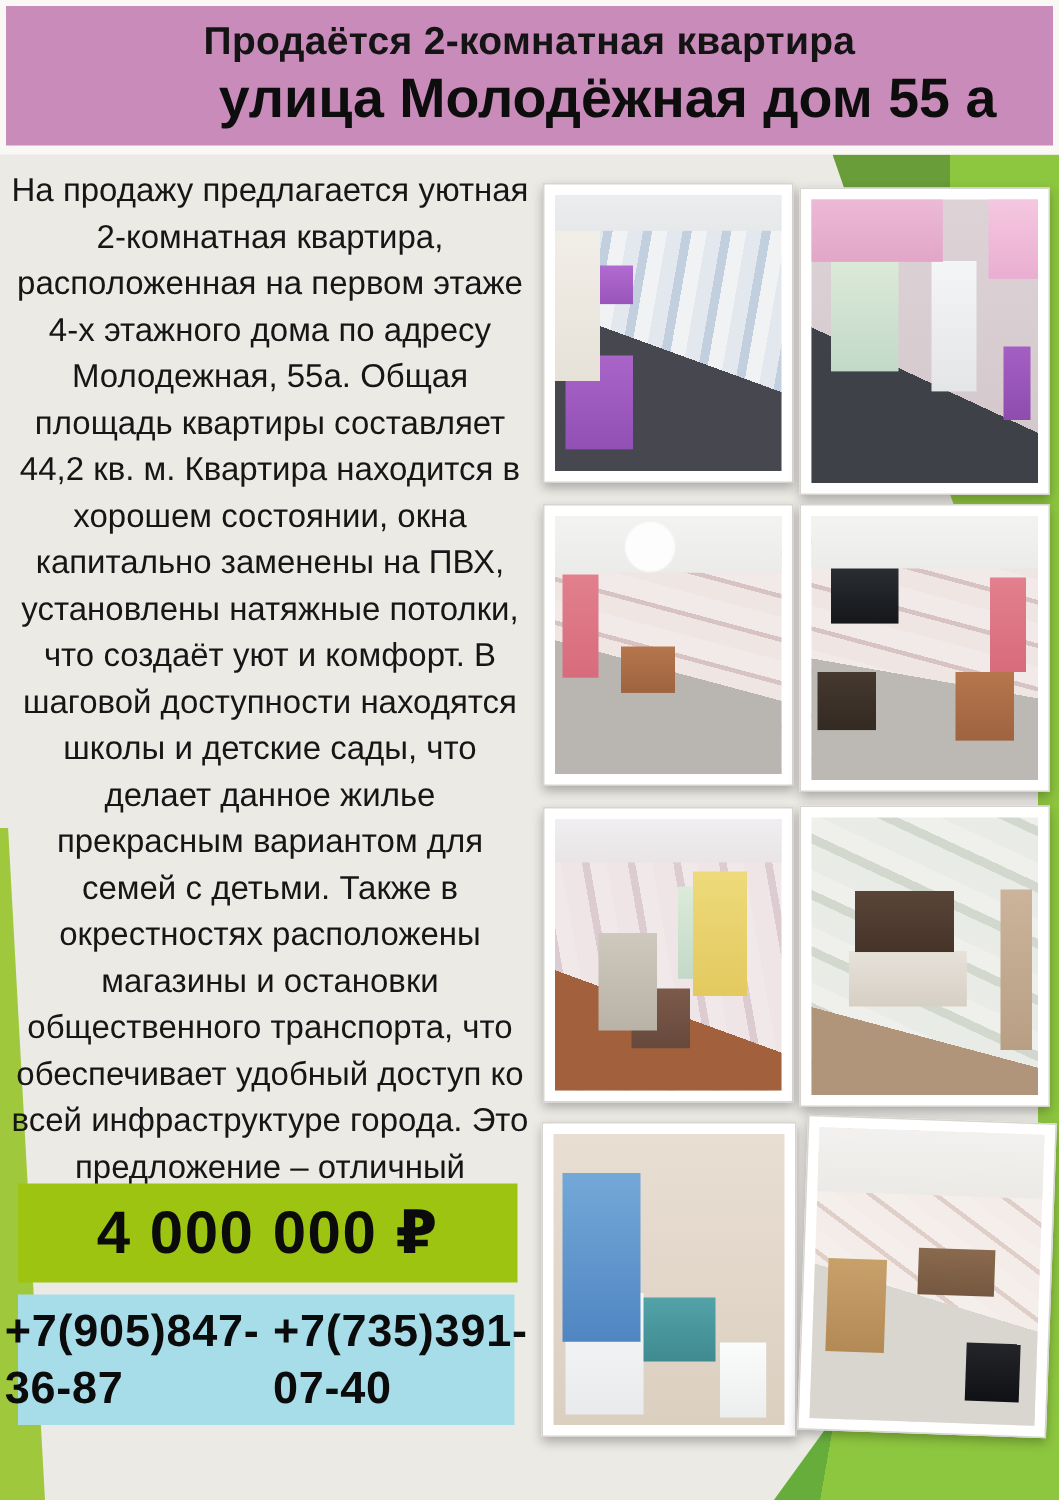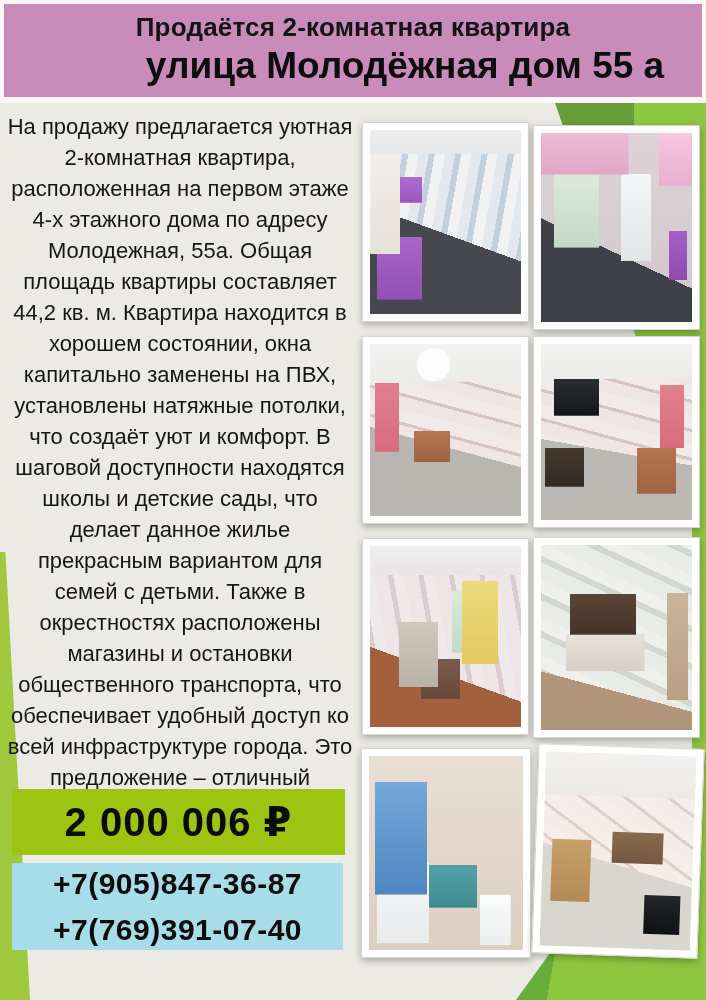--- a/index.html
+++ b/index.html
@@ -42,21 +42,21 @@
 
   
   .description{position:absolute;left:6px;top:111px;width:348px;z-index:2;
       font-size:22px;line-height:31px;text-align:center;color:var(--ink);}
 
   
   .price-badge{position:absolute;left:12px;top:789px;width:333px;height:66px;background:var(--price-green);
       display:flex;align-items:center;justify-content:center;z-index:2;}
   .price-badge span{font-size:40px;font-weight:800;color:#0b0b0b;letter-spacing:1px;}
   .phone-badge{position:absolute;left:12px;top:863px;width:331px;height:87px;background:var(--phone-cyan);
-      display:flex;flex-direction:column;align-items:center;justify-content:center;gap:9px;z-index:2;}
+      display:flex;flex-direction:row;align-items:center;justify-content:center;gap:9px;z-index:2;}
   .phone-badge div{font-size:30px;font-weight:800;color:#0b0b0b;letter-spacing:.5px;line-height:1.25;}
 
   
   .frame{position:absolute;background:#fff;border:1px solid #d8d5d0;padding:7px;z-index:2;
       box-shadow:0 3px 7px rgba(0,0,0,.28);}
   .ph{width:100%;height:100%;}
   .f1{left:362px;top:122px;width:167px;height:200px;}
   .f2{left:533px;top:125px;width:167px;height:205px;}
   .f3{left:362px;top:336px;width:167px;height:188px;}
   .f4{left:533px;top:336px;width:167px;height:192px;}
@@ -137,26 +137,26 @@
   <div class="content-card"></div>
 
   <div class="shape shape-top-right"></div>
   <div class="shape shape-right-strip"></div>
   <div class="shape shape-bottom-right"></div>
   <div class="shape shape-left-wedge"></div>
 
   <div class="description">На продажу предлагается уютная 2-комнатная квартира, расположенная на первом этаже 4-х этажного дома по адресу Молодежная, 55а. Общая площадь квартиры составляет 44,2 кв. м. Квартира находится в хорошем состоянии, окна капитально заменены на ПВХ, установлены натяжные потолки, что создаёт уют и комфорт. В шаговой доступности находятся школы и детские сады, что делает данное жилье прекрасным вариантом для семей с детьми. Также в окрестностях расположены магазины и остановки общественного транспорта, что обеспечивает удобный доступ ко всей инфраструктуре города. Это предложение – отличный вариант для инвестиций или быстрого переезда без дополнительных затрат на ремонт.</div>
 
   <div class="price-badge">
-    <span>2 000 006 ₽</span>
+    <span>4 000 000 ₽</span>
   </div>
 
   <div class="phone-badge">
     <div>+7(905)847-36-87</div>
-    <div>+7(769)391-07-40</div>
+    <div>+7(735)391-07-40</div>
   </div>
 
   <div class="frame f1">
     <div class="ph ph-kitchen1" aria-label="kitchen with purple-and-white cabinets and dark tiled floor"></div>
   </div>
   <div class="frame f2">
     <div class="ph ph-kitchen2" aria-label="kitchen with window, pink curtains, fridge and stove"></div>
   </div>
   <div class="frame f3">
     <div class="ph ph-living1" aria-label="living room with chandelier, pink curtains and armchairs"></div>

